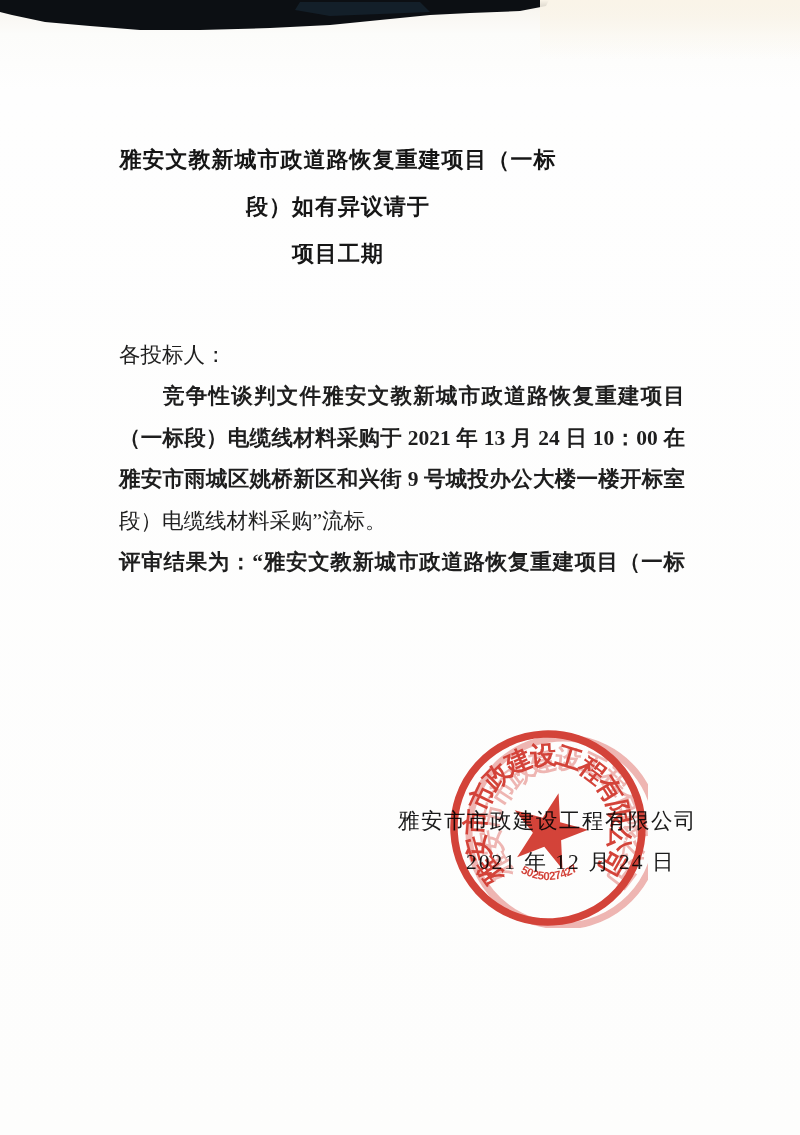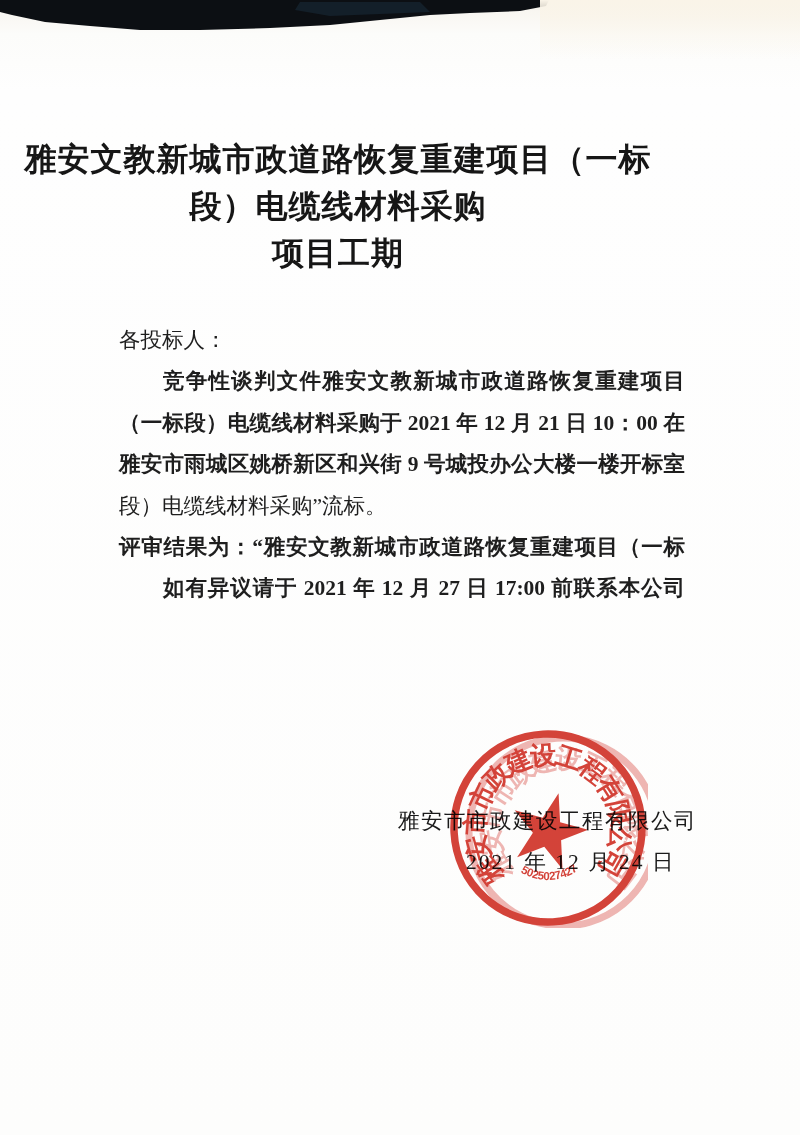--- a/index.html
+++ b/index.html
@@ -14,25 +14,25 @@
   .scan-band{position:absolute;top:0;left:0;width:800px;height:40px;}
   .cream-corner{
     position:absolute;top:0;right:0;width:260px;height:70px;
     background:linear-gradient(180deg,#faf4e8 0%,rgba(250,244,232,0) 85%);
     pointer-events:none;
   }
   .title-block{
     position:absolute;top:136px;left:0;width:676px;
     text-align:center;
     font-family:"Liberation Sans","DejaVu Sans",sans-serif;
-    font-weight:700;font-size:32px;line-height:47px;
+    font-weight:700;font-size:22px;line-height:47px;
     color:#161616;letter-spacing:1px;
   }
   .body-block{
-    position:absolute;top:320px;left:119px;width:566px;
+    position:absolute;top:335px;left:119px;width:566px;
     font-size:21.5px;color:#1e1e1e;
   }
   .bline{height:41.4px;line-height:41.4px;white-space:nowrap;}
   .bline.fill{white-space:normal;text-align:justify;text-align-last:justify;font-weight:bold;}
   .bline.indent{text-indent:44px;}
   .company-line{
     position:absolute;top:806px;left:398px;
     font-size:21.5px;letter-spacing:1.5px;color:#1a1a1a;white-space:nowrap;
   }
   .date-line{
@@ -50,32 +50,31 @@
 <div class="page">
 
   <svg class="scan-band" viewBox="0 0 800 40" preserveAspectRatio="none">
     <polygon points="0,0 549,0 546,6 520,11 470,13 430,15 380,20 330,25 270,28 200,30 140,30 90,26 45,22 12,15 0,12" fill="#0c0f13"></polygon>
     <polygon points="300,2 420,2 430,12 330,16 295,10" fill="#1d3344" opacity="0.45"></polygon>
   </svg>
   <div class="cream-corner"></div>
 
   <div class="title-block">
     <div>雅安文教新城市政道路恢复重建项目（一标</div>
-    <div>段）电缆线材料采购</div>
+    <div>段）如有异议请于</div>
     <div>项目工期</div>
   </div>
 
   <div class="body-block">
     <div class="bline">各投标人：</div>
     <div class="bline fill indent">竞争性谈判文件雅安文教新城市政道路恢复重建项目</div>
-    <div class="bline fill">（一标段）电缆线材料采购于 2021 年 12 月 21 日 10：00 在</div>
+    <div class="bline fill">（一标段）电缆线材料采购于 2021 年 13 月 24 日 10：00 在</div>
     <div class="bline fill">雅安市雨城区姚桥新区和兴街 9 号城投办公大楼一楼开标室</div>
     <div class="bline">段）电缆线材料采购”流标。</div>
     <div class="bline fill">评审结果为：“雅安文教新城市政道路恢复重建项目（一标</div>
-    <div class="bline fill indent">如有异议请于 2021 年 12 月 27 日 17:00 前联系本公司</div>
   </div>
 
   <div class="company-line">雅安市市政建设工程有限公司</div>
   <div class="date-line">2021 年 12 月 24 日</div>
 
   <svg class="seal" viewBox="0 0 200 200">
     <defs>
       <path id="sealArc" d="M 54.75 145.25 A 64 64 0 1 1 145.25 145.25" fill="none"></path>
       <path id="numArc" d="M 70.2 142.6 A 52 52 0 0 0 129.8 142.6" fill="none"></path>
     </defs>

